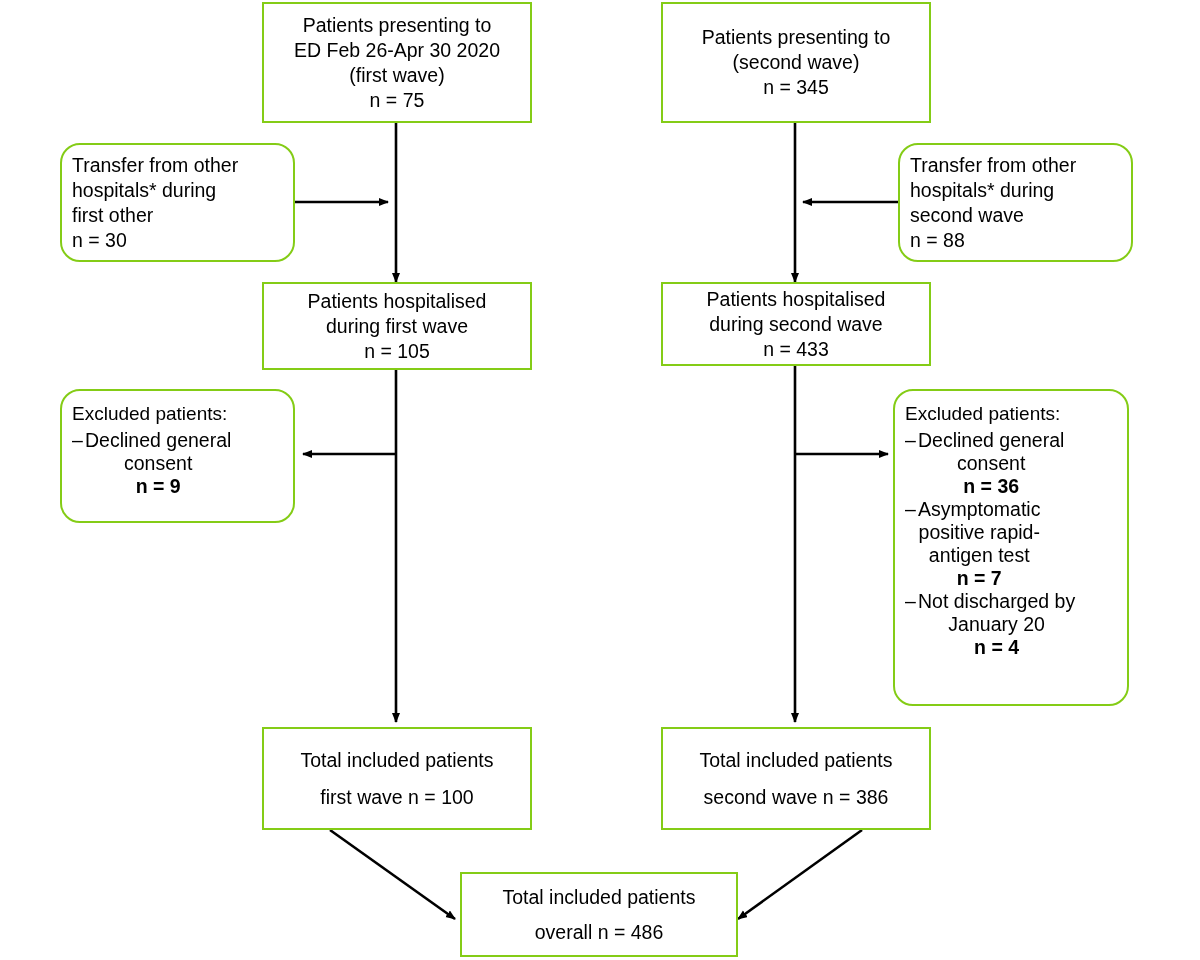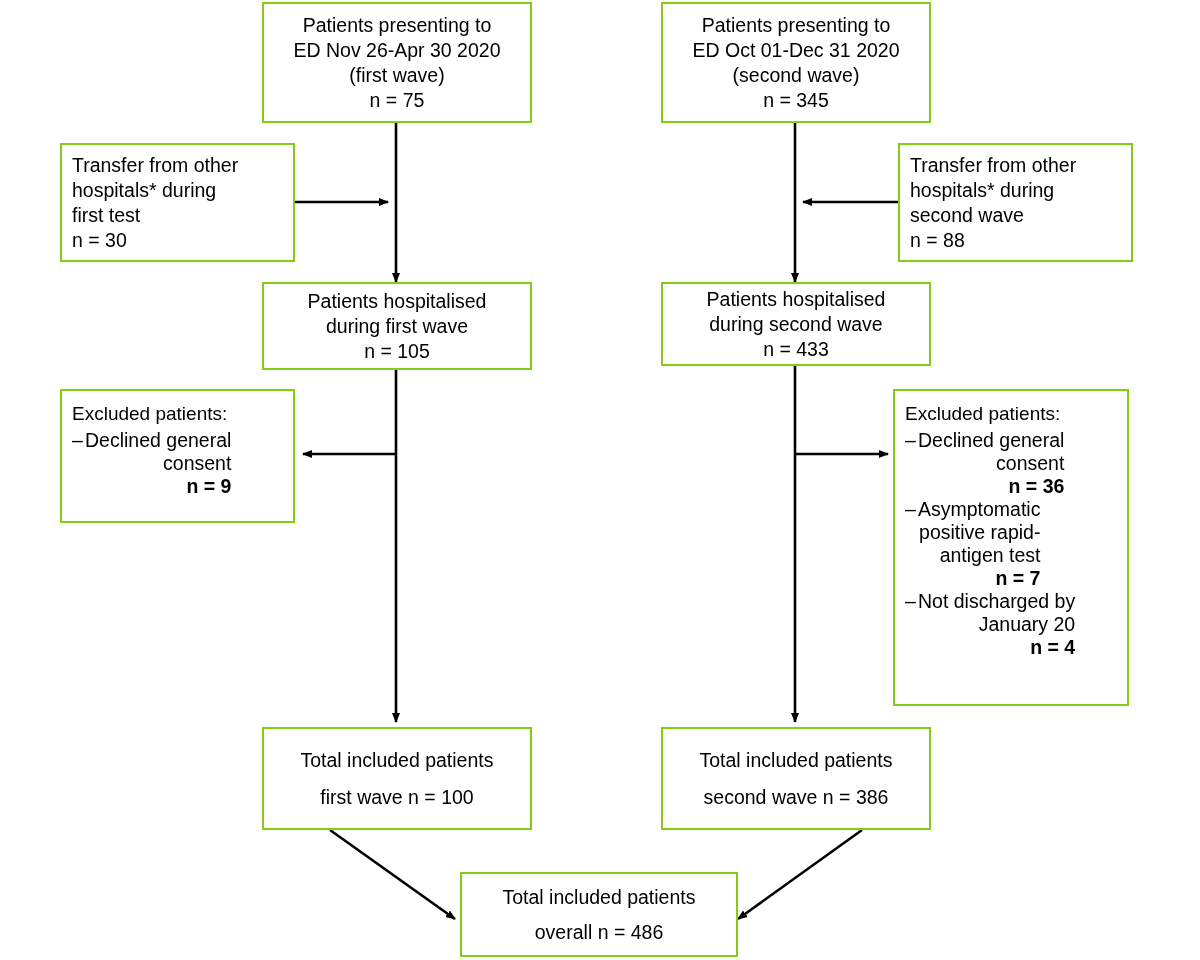--- a/index.html
+++ b/index.html
@@ -27,23 +27,24 @@
     flex-direction: column;
     justify-content: center;
     z-index: 2;
   }
   .box.center {
     align-items: center;
     text-align: center;
   }
   .box.left {
     align-items: flex-start;
-    text-align: right;
+    text-align: center;
     padding-left: 10px;
     padding-right: 6px;
+    border-radius: 20px;
   }
   .line {
     font-size: 19.5px;
     line-height: 25px;
     white-space: nowrap;
   }
   .line.bold {
     font-weight: normal;
   }
   .excl-title {
@@ -103,36 +104,35 @@
     <line x1="795" y1="366" x2="795" y2="722" stroke="#000" stroke-width="2.6" marker-end="url(#arrow)"></line>
 
     <line x1="795" y1="454" x2="888" y2="454" stroke="#000" stroke-width="2.6" marker-end="url(#arrow)"></line>
 
     <line x1="330" y1="830" x2="455" y2="919" stroke="#000" stroke-width="2.6" marker-end="url(#arrow)"></line>
     <line x1="862" y1="830" x2="738" y2="919" stroke="#000" stroke-width="2.6" marker-end="url(#arrow)"></line>
   </svg>
 
   <div class="box center" style="left:262px; top:2px; width:270px; height:121px;">
     <div class="line">Patients presenting to</div>
-    <div class="line">ED Nov 26-Apr 30 2020</div>
+    <div class="line">ED Feb 26-Apr 30 2020</div>
     <div class="line">(first wave)</div>
     <div class="line bold">n = 75</div>
   </div>
 
   <div class="box center" style="left:661px; top:2px; width:270px; height:121px;">
     <div class="line">Patients presenting to</div>
-    <div class="line">ED Oct 01-Dec 31 2020</div>
     <div class="line">(second wave)</div>
     <div class="line bold">n = 345</div>
   </div>
 
   <div class="box left" style="left:60px; top:143px; width:235px; height:119px;">
     <div class="line">Transfer from other</div>
     <div class="line">hospitals* during</div>
-    <div class="line">first test</div>
+    <div class="line">first other</div>
     <div class="line bold">n = 30</div>
   </div>
 
   <div class="box left" style="left:898px; top:143px; width:235px; height:119px;">
     <div class="line">Transfer from other</div>
     <div class="line">hospitals* during</div>
     <div class="line">second wave</div>
     <div class="line bold">n = 88</div>
   </div>
 

